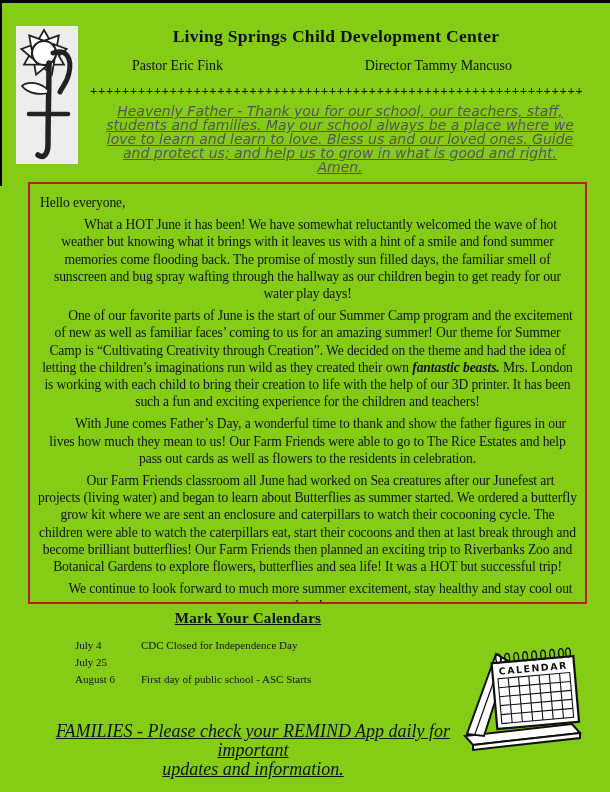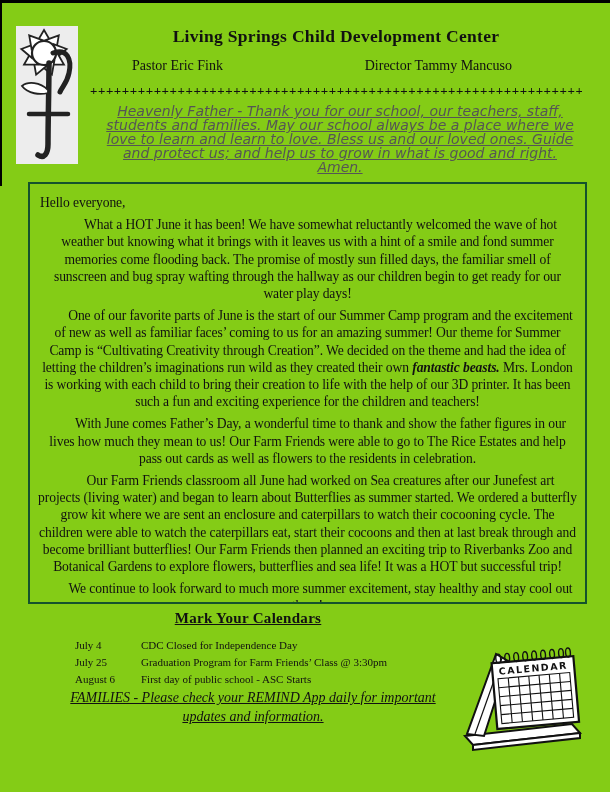--- a/index.html
+++ b/index.html
@@ -23,40 +23,40 @@
     padding-left:42px;padding-right:70px;font-size:14px;}
   .divider{margin-top:9px;font-size:13px;font-weight:bold;white-space:nowrap;
     overflow:hidden;letter-spacing:.55px;}
   .prayer{margin-top:5px;margin-left:10px;width:480px;text-align:center;
     font-family:"DejaVu Sans", sans-serif;font-style:italic;
     font-size:14px;line-height:14px;color:#555;text-decoration:underline;}
 
   
   .letter-box{
     position:absolute;left:28px;top:182px;width:539px;height:404px;
-    border:2px solid #14532d;padding:8px 8px 6px 8px;
+    border:2px solid #b91c1c;padding:8px 8px 6px 8px;
     font-size:13.6px;line-height:17.2px;letter-spacing:-.1px;overflow:hidden;
   }
   .greeting{margin:2px 0 0 2px;}
   .para{margin:5px 0 0 0;text-indent:26px;text-align:center;}
   .bold-it{font-weight:bold;font-style:italic;}
 
   
   .cal-heading{position:absolute;left:0;top:610px;width:496px;text-align:center;
     font-size:15px;font-weight:bold;text-decoration:underline;letter-spacing:.3px;}
   .events{position:absolute;left:75px;top:637px;width:380px;font-size:11px;line-height:17.2px;}
   .event-row{display:flex;}
   .event-date{width:66px;flex:none;}
   .event-desc{flex:1;}
 
   .cal-art{position:absolute;left:460px;top:644px;width:130px;height:120px;}
 
   
-  .footer{position:absolute;left:33px;top:688px;width:440px;text-align:center;
-    font-style:italic;font-size:14px;line-height:19px;}
+  .footer{position:absolute;left:33px;top:722px;width:440px;text-align:center;
+    font-style:italic;font-size:18px;line-height:19px;}
   .footer span{text-decoration:underline;}
 </style>
 </head>
 <body>
 
 <div class="page">
   <div class="top-rule"></div>
   <div class="left-rule"></div>
 
   <div class="logo-box">
@@ -106,21 +106,20 @@
 
   <div class="cal-heading">Mark Your Calendars</div>
 
   <div class="events">
     <div class="event-row">
       <span class="event-date">July 4</span>
       <span class="event-desc">CDC Closed for Independence Day</span>
     </div>
     <div class="event-row">
       <span class="event-date">July 25</span>
-      <span class="event-desc">Graduation Program for Farm Friends’ Class @ 3:30pm</span>
     </div>
     <div class="event-row">
       <span class="event-date">August 6</span>
       <span class="event-desc">First day of public school -  ASC Starts</span>
     </div>
   </div>
 
   <div class="cal-art">
     <svg width="130" height="120" viewBox="0 0 130 120" xmlns="http://www.w3.org/2000/svg">
       <g stroke="#111" fill="#fff">

